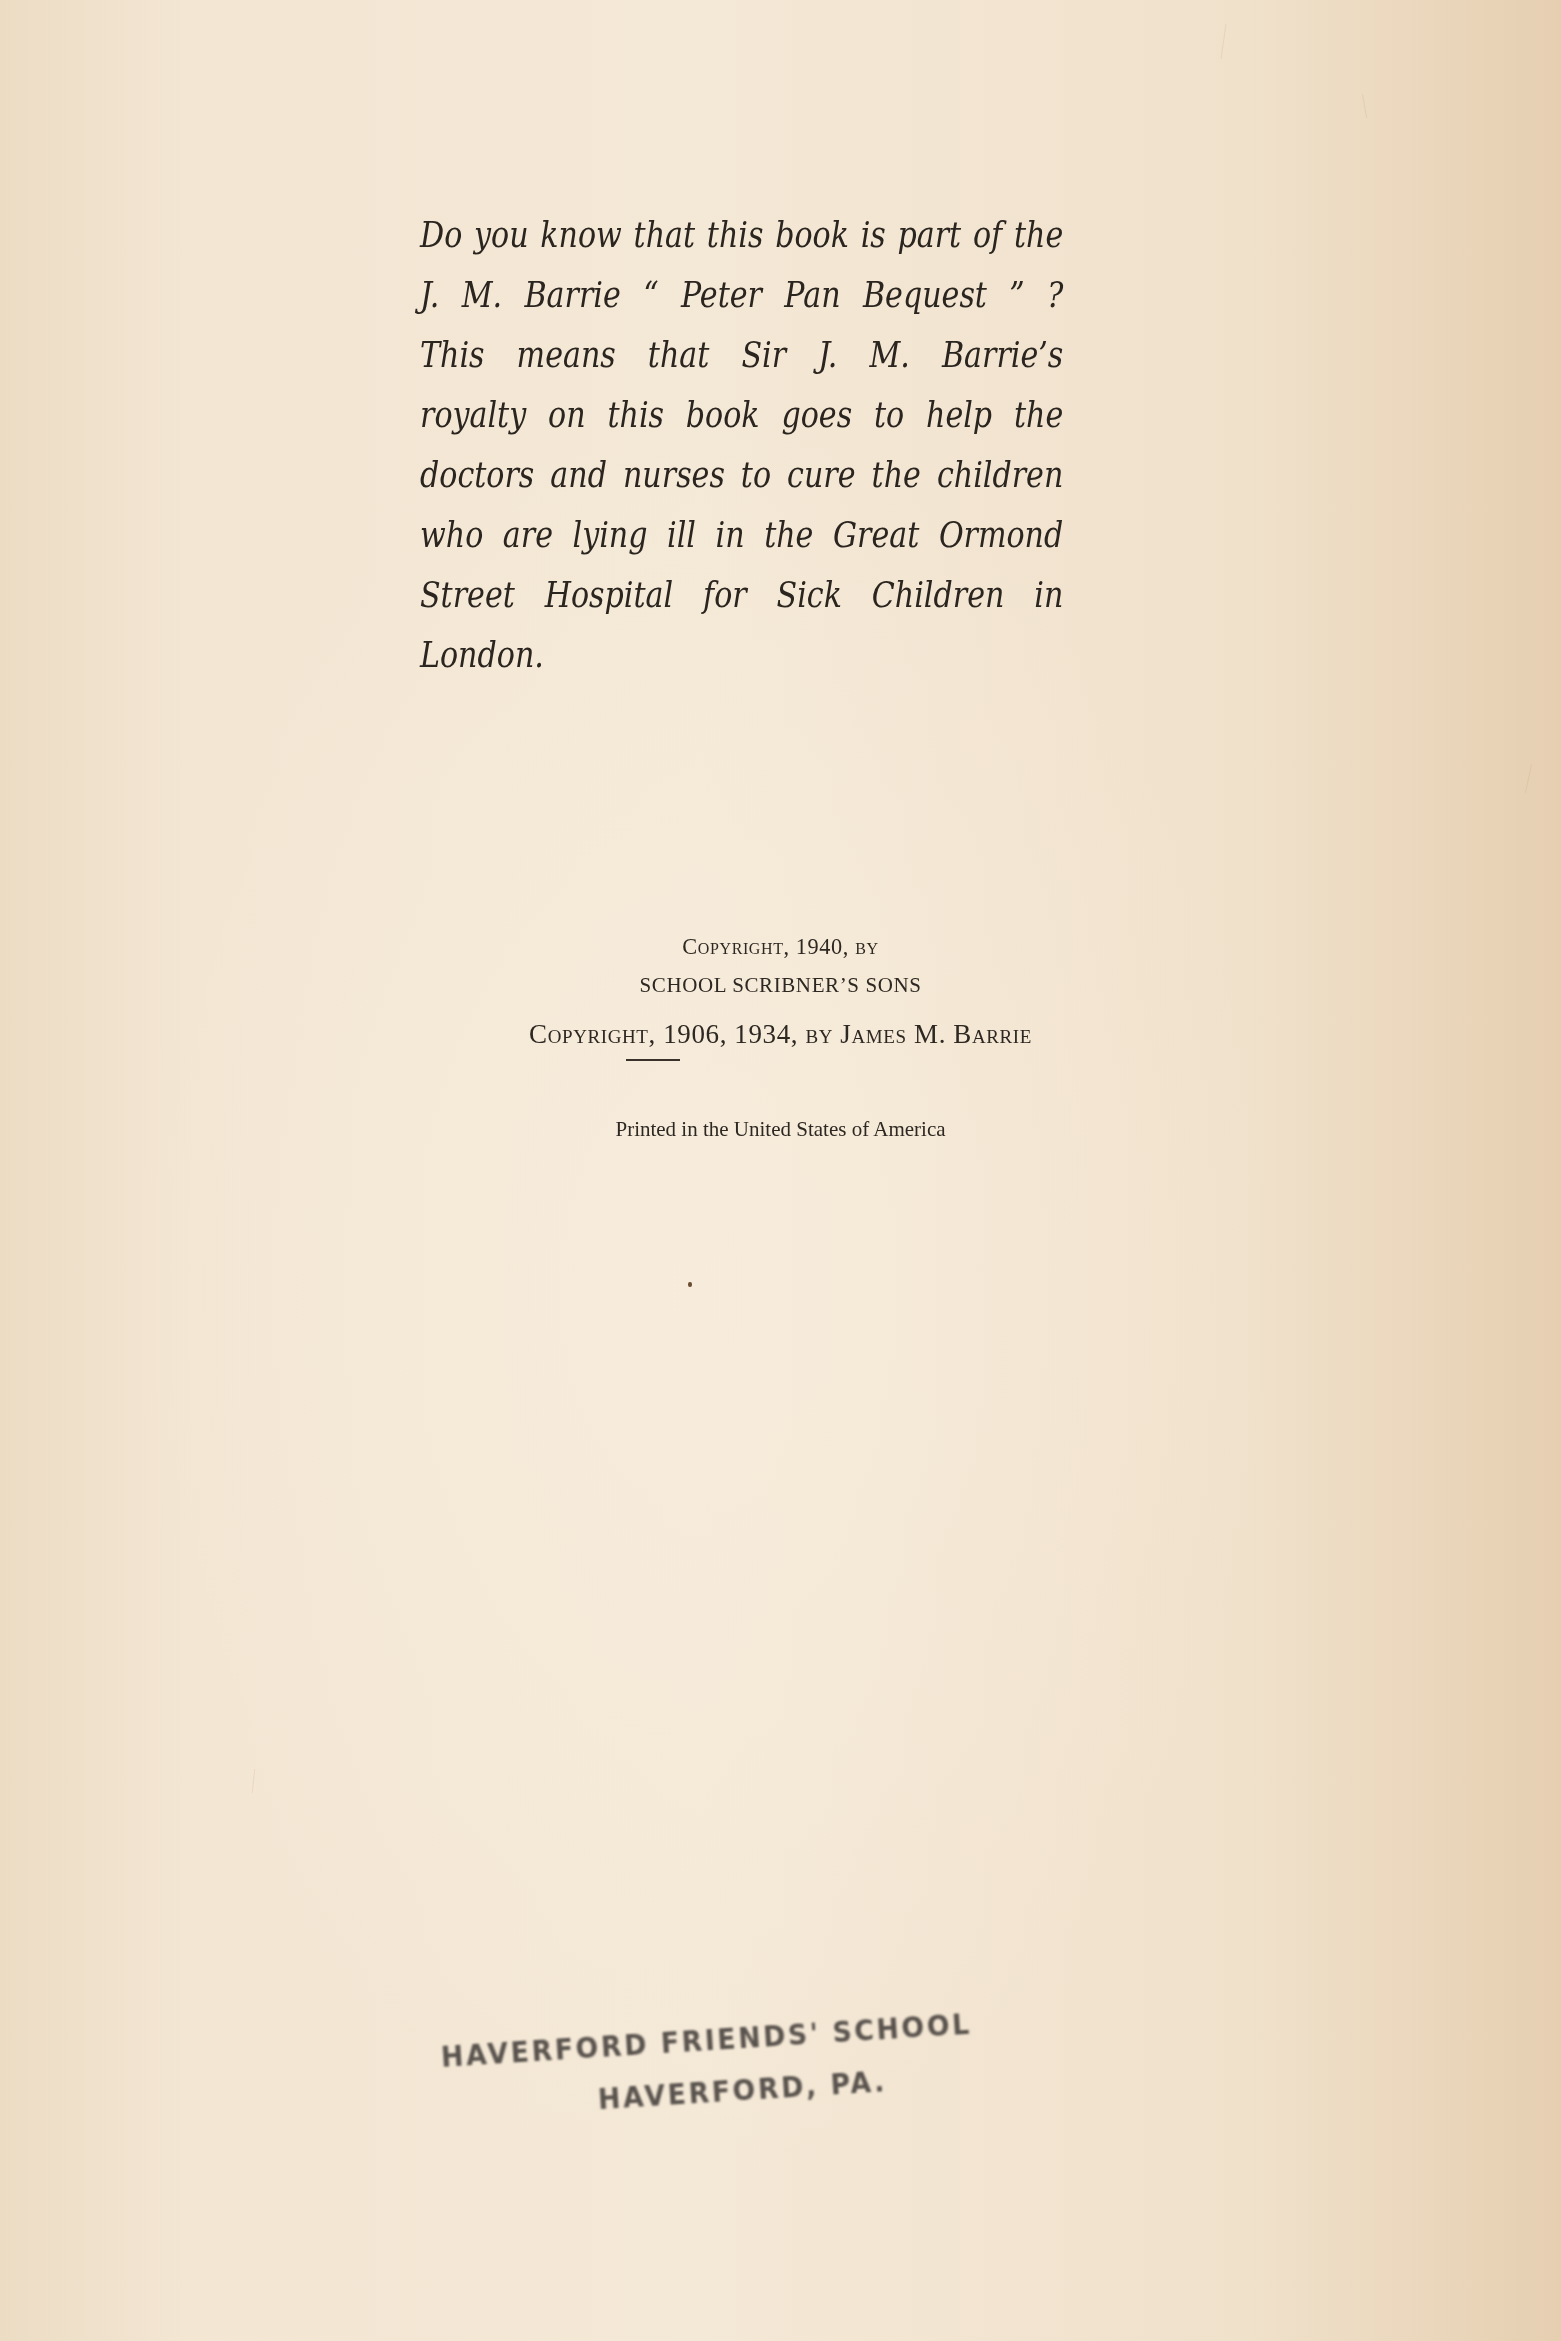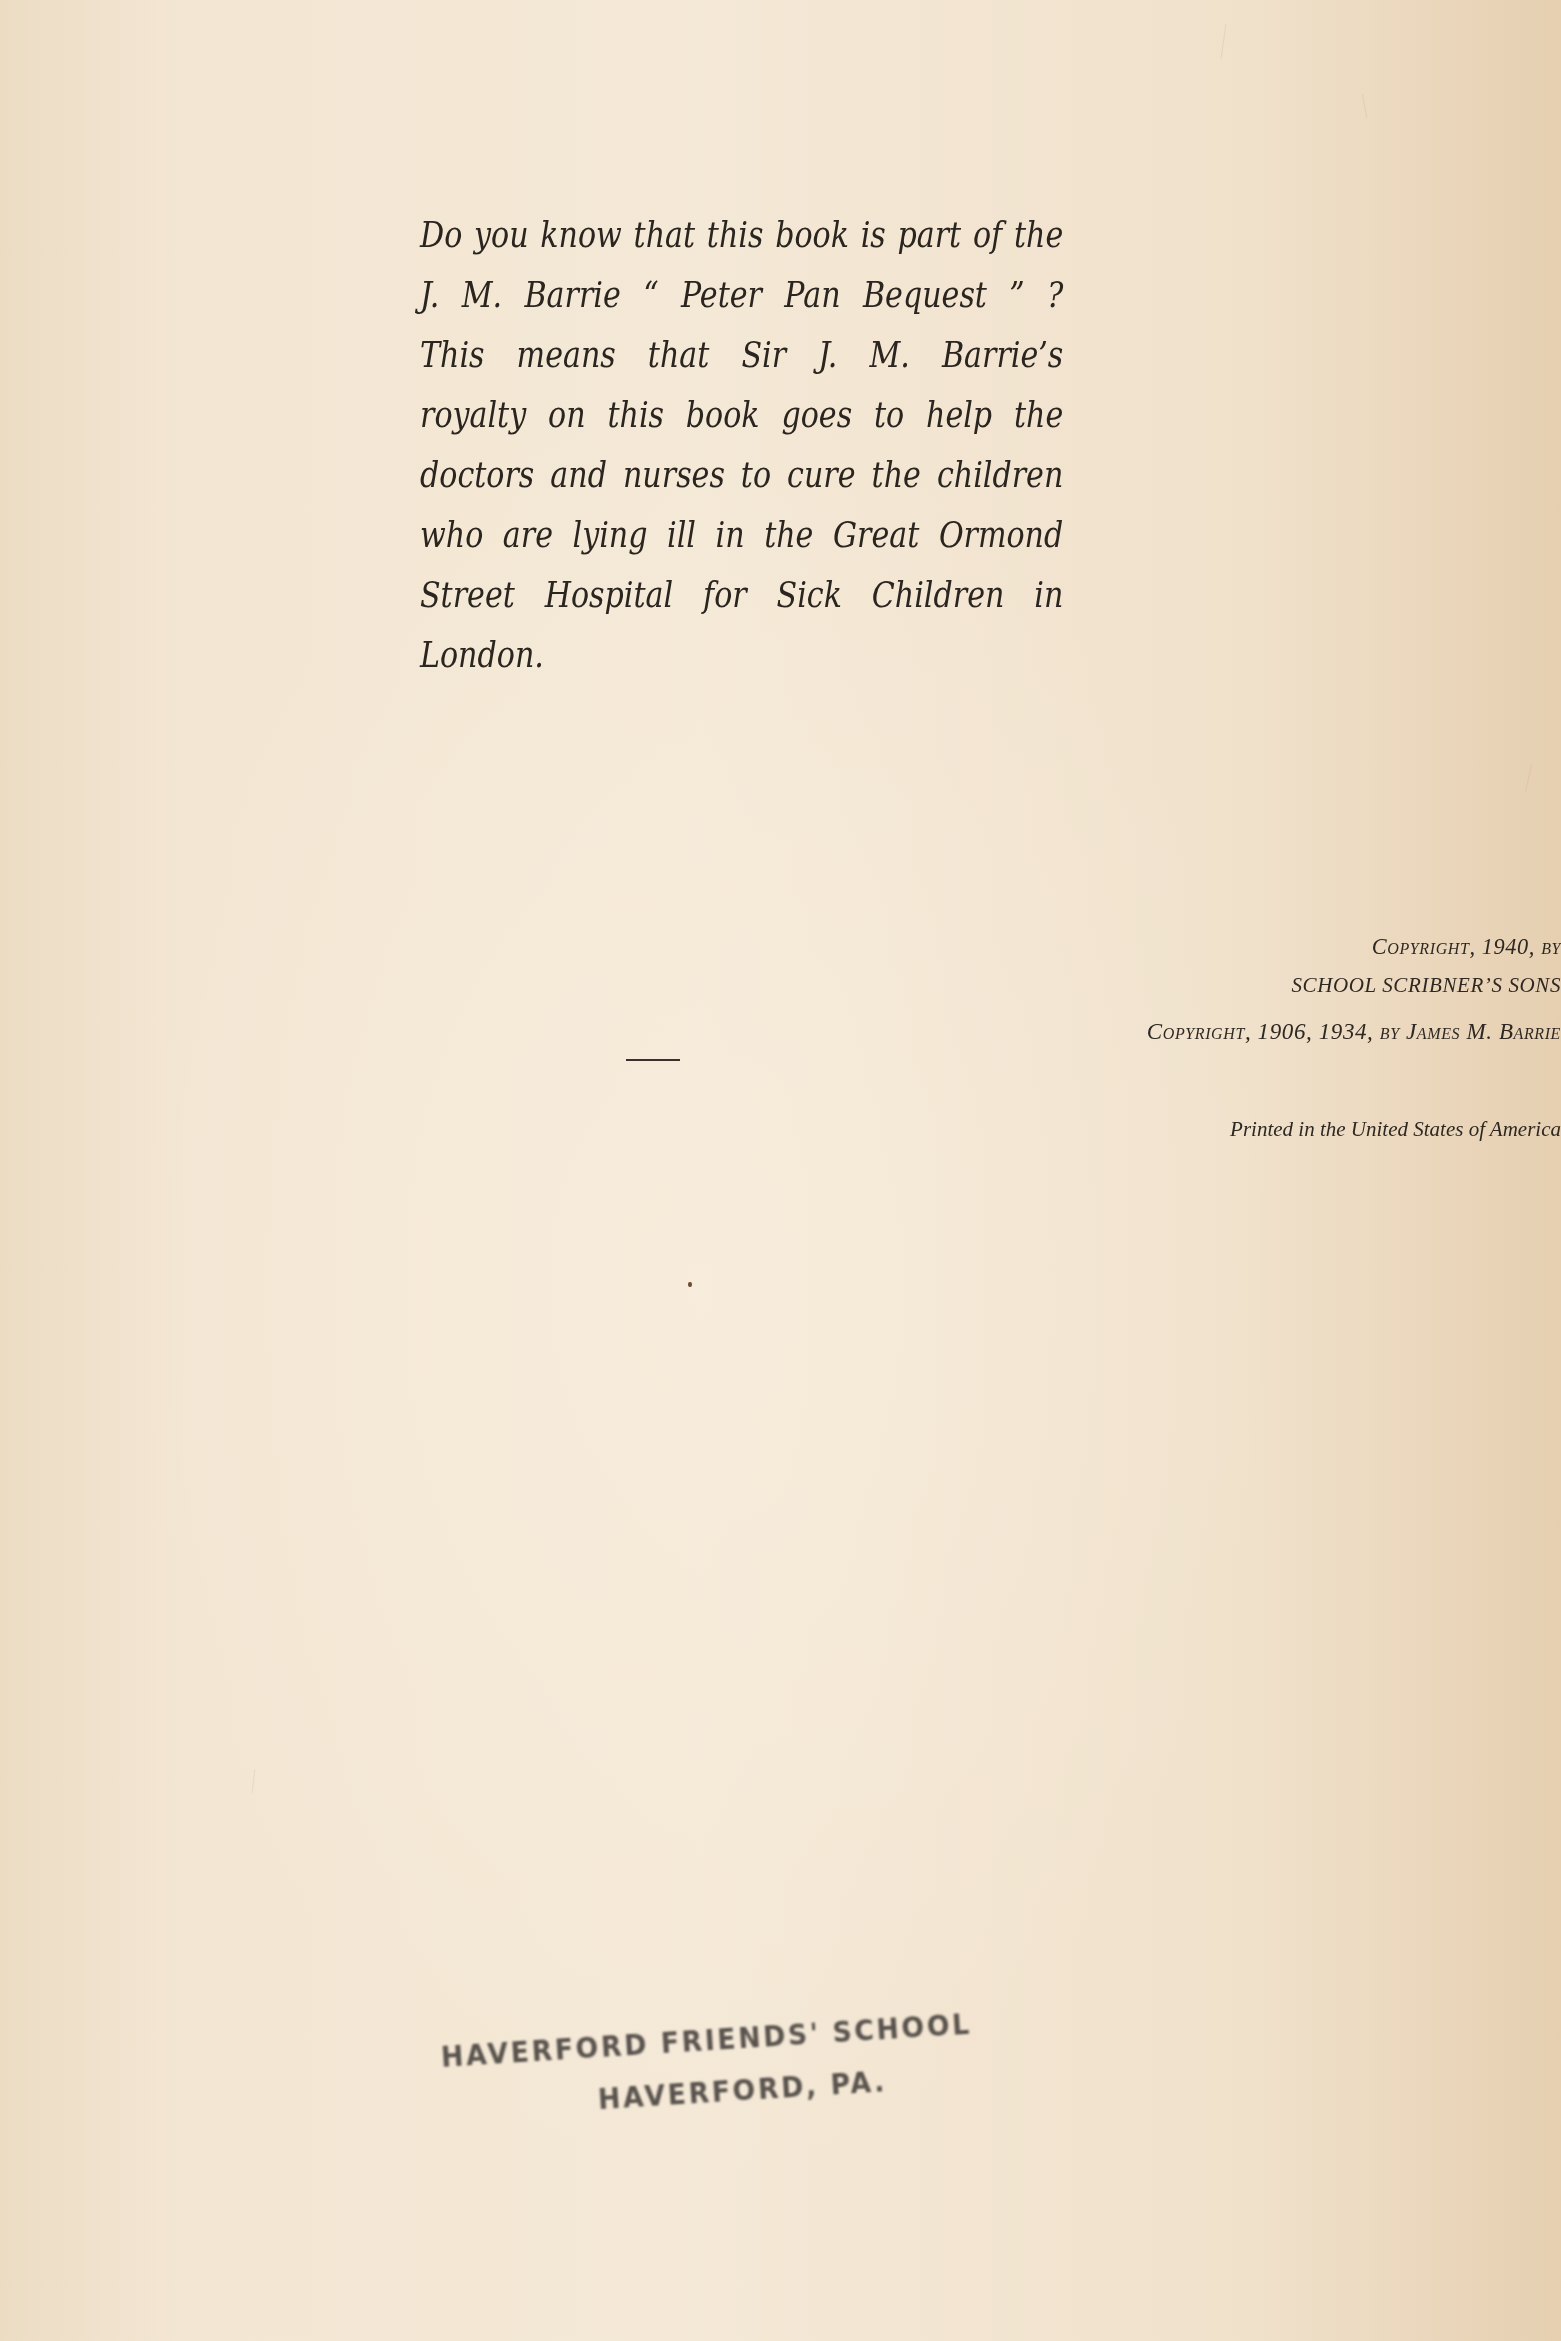--- a/index.html
+++ b/index.html
@@ -52,40 +52,39 @@
   }
   .bequest-line.last {
     text-align-last: left;
   }
 
   
   .copyright {
     position: absolute;
     left: 0;
     width: 1561px;
-    text-align: right;
+    text-align: center;
     color: #2e2822;
-    font-style: italic;
   }
   .sc {
     font-variant: small-caps;
   }
   .cr-line1 {
     top: 934px;
     font-size: 22.3px;
     letter-spacing: 0.6px;
   }
   .cr-line2 {
     top: 973px;
     font-size: 21px;
     letter-spacing: 0.6px;
   }
   .cr-line3 {
     top: 1019px;
-    font-size: 23px;
+    font-size: 27px;
     letter-spacing: 0.6px;
   }
   .rule {
     position: absolute;
     left: 626px;
     top: 1059px;
     width: 54px;
     height: 1.8px;
     background: #3a322a;
   }

